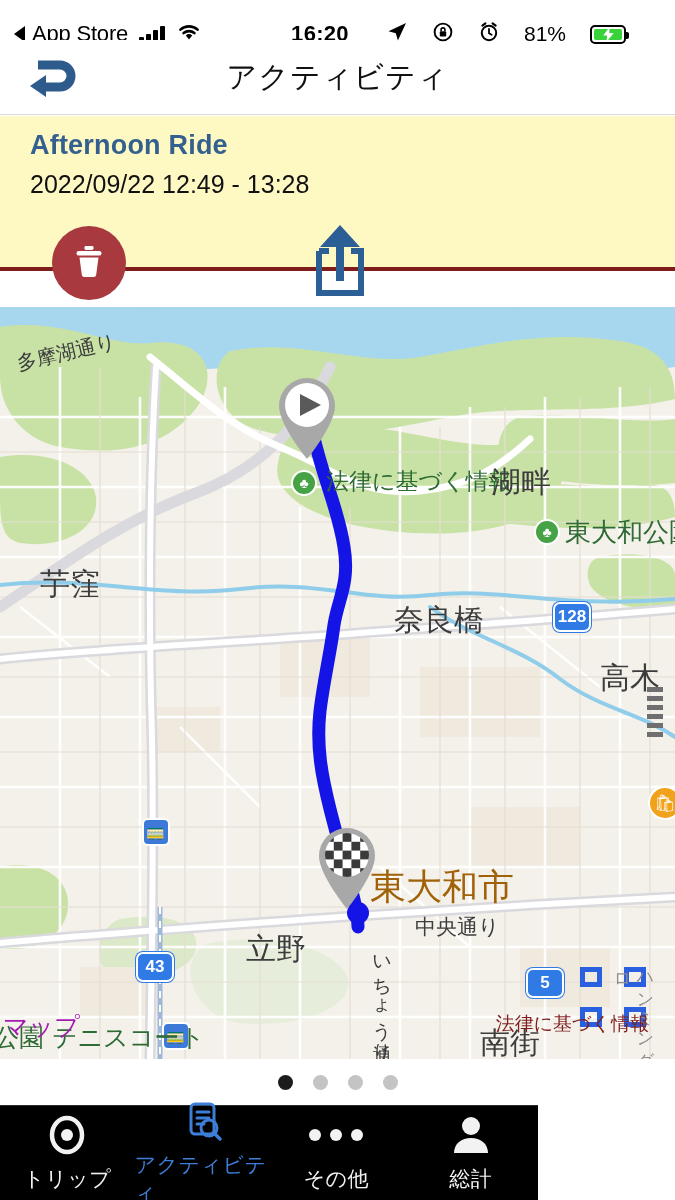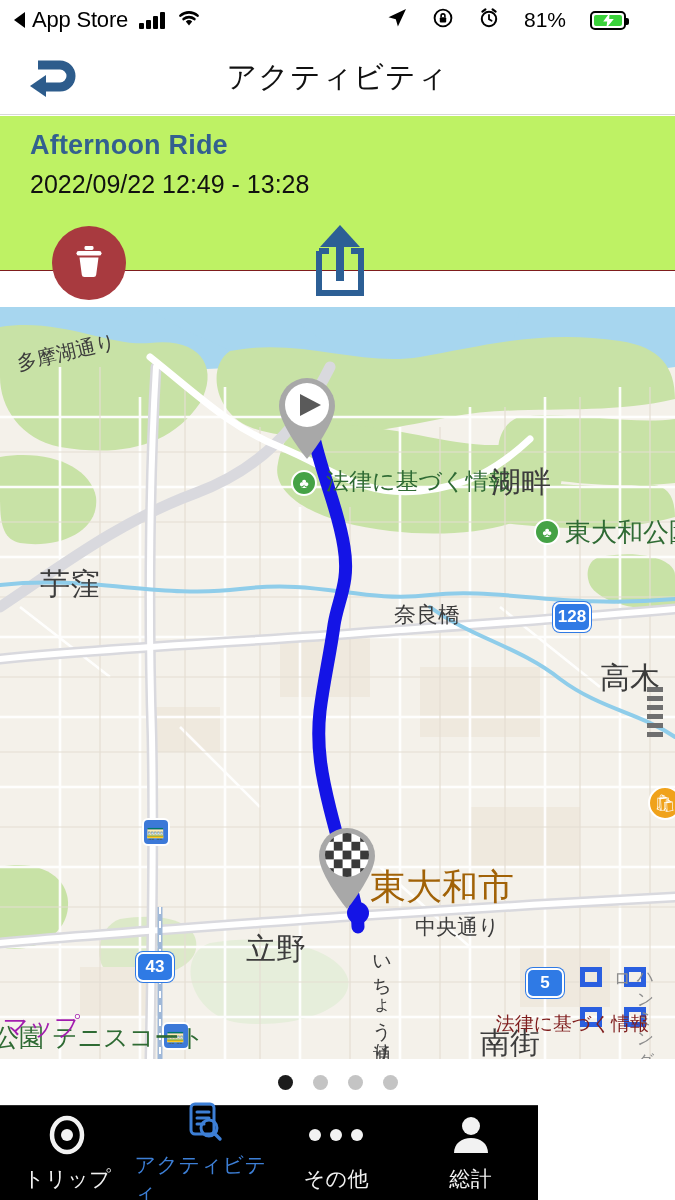--- a/index.html
+++ b/index.html
@@ -2,21 +2,21 @@
 <html><head>
 <meta charset="utf-8">
 <style>
   * { margin:0; padding:0; box-sizing:border-box; }
   html,body { width:675px; height:1200px; overflow:hidden; background:#fff;
               font-family:"Liberation Sans","DejaVu Sans",sans-serif; }
 
   #app { position:relative; width:675px; height:1200px; background:#fff; }
 
   
-  .statusbar { position:absolute; top:0; left:0; width:640px; height:40px;
+  .statusbar { position:absolute; top:14px; left:0; width:640px; height:40px;
                background:#fff; display:flex; align-items:center;
                padding:0 14px; color:#000; }
   .sb-left { display:flex; align-items:center; gap:7px; font-size:22px; font-weight:400;
              letter-spacing:-.2px; }
   .sb-back-tri { width:0;height:0;border-top:8px solid transparent;
                  border-bottom:8px solid transparent;border-right:11px solid #000; }
   .bars { display:flex; align-items:flex-end; gap:2.5px; height:17px; margin-left:4px;}
   .bars i { display:block; width:4.5px; background:#000; border-radius:1px; }
   .bars i:nth-child(1){height:6px}.bars i:nth-child(2){height:9px}
   .bars i:nth-child(3){height:13px}.bars i:nth-child(4){height:17px}
@@ -36,21 +36,21 @@
             background:#fff; border-bottom:1px solid #d8d8d8; }
   .nav-title { position:absolute; left:0; right:0; top:50%; transform:translateY(-50%);
                text-align:center; font-size:30px; font-weight:500; color:#111;
                letter-spacing:1px; }
   .nav-back { position:absolute; left:22px; top:50%; transform:translateY(-50%);
               width:62px; height:52px; display:flex; align-items:center;
               justify-content:center; cursor:pointer; }
 
   
   .header { position:absolute; top:116px; left:0; width:675px; height:155px;
-            background:#bef264; border-bottom:1px solid #7f1d1d; }
+            background:#fef9c3; border-bottom:4px solid #7f1d1d; }
   .ride-title { position:absolute; left:30px; top:14px; font-size:27px;
                 font-weight:700; color:#33608f; letter-spacing:.2px; }
   .ride-date { position:absolute; left:30px; top:54px; font-size:25px;
                font-weight:400; color:#111; letter-spacing:0; }
   .delete-btn { position:absolute; left:52px; top:110px; width:74px; height:74px;
                 border-radius:50%; background:#a83a3f; display:flex;
                 align-items:center; justify-content:center; cursor:pointer; }
   .share-btn { position:absolute; left:302px; top:106px; width:76px; height:82px;
                display:flex; align-items:center; justify-content:center; cursor:pointer; }
 
@@ -126,20 +126,21 @@
           <i></i>
         </span>
       <span style="margin-left:4px;">
         <svg width="26" height="19" viewBox="0 0 26 19">
             <path d="M13 17.5l-3.2-4.1a5.1 5.1 0 0 1 6.4 0z" fill="#000"></path>
             <path d="M4.4 7.6a13 13 0 0 1 17.2 0" stroke="#000" stroke-width="2.6" fill="none" stroke-linecap="round"></path>
             <path d="M7.6 11.1a8.4 8.4 0 0 1 10.8 0" stroke="#000" stroke-width="2.6" fill="none" stroke-linecap="round"></path>
           </svg>
       </span>
     </div>
+    <div class="sb-center">16:20</div>
     <div class="sb-right">
       <span>
         <svg width="22" height="22" viewBox="0 0 22 22">
             <path d="M20 2L2.5 10.2l7.3 2.1 2.1 7.3z" fill="#000"></path>
           </svg>
       </span>
       <span>
         <svg width="22" height="22" viewBox="0 0 22 22">
             <circle cx="11" cy="11" r="8.4" fill="none" stroke="#000" stroke-width="1.9"></circle>
             <rect x="7.8" y="10.2" width="6.4" height="5.2" rx="1" fill="#000"></rect>
@@ -318,21 +319,21 @@
     </div>
     <div class="shield" style="left:526px;top:661px;">
       <span>5</span>
     </div>
 
     <div class="mlabel" style="left:16px;top:32px;font-size:20px;transform:rotate(-13deg);">多摩湖通り</div>
     <div class="mlabel pl" style="left:326px;top:159px;font-size:23px;">法律に基づく情報</div>
     <div class="mlabel" style="left:491px;top:155px;font-size:30px;">湖畔</div>
     <div class="mlabel pl" style="left:565px;top:208px;font-size:26px;">東大和公園</div>
     <div class="mlabel" style="left:40px;top:257px;font-size:30px;">芋窪</div>
-    <div class="mlabel" style="left:394px;top:293px;font-size:22px;">奈良橋</div>
+    <div class="mlabel" style="left:394px;top:293px;font-size:30px;">奈良橋</div>
     <div class="mlabel" style="left:600px;top:351px;font-size:30px;">高木</div>
     <div class="mlabel" style="left:370px;top:512px;font-size:36px;color:#a16207;margin-top:44px;">東大和市</div>
     <div class="mlabel" style="left:246px;top:622px;font-size:30px;">立野</div>
     <div class="mlabel" style="left:415px;top:606px;font-size:21px;">中央通り</div>
     <div class="mlabel" style="left:370px;top:636px;font-size:19px;writing-mode:vertical-rl;">いちょう通り</div>
     <div class="mlabel" style="left:480px;top:716px;font-size:30px;">南街</div>
     <div class="mlabel pl" style="left:-6px;top:714px;font-size:25px;">公園 テニスコート</div>
 
     <div class="scanframe" style="left:580px;top:660px;">
       <span class="sf-tl"></span>

